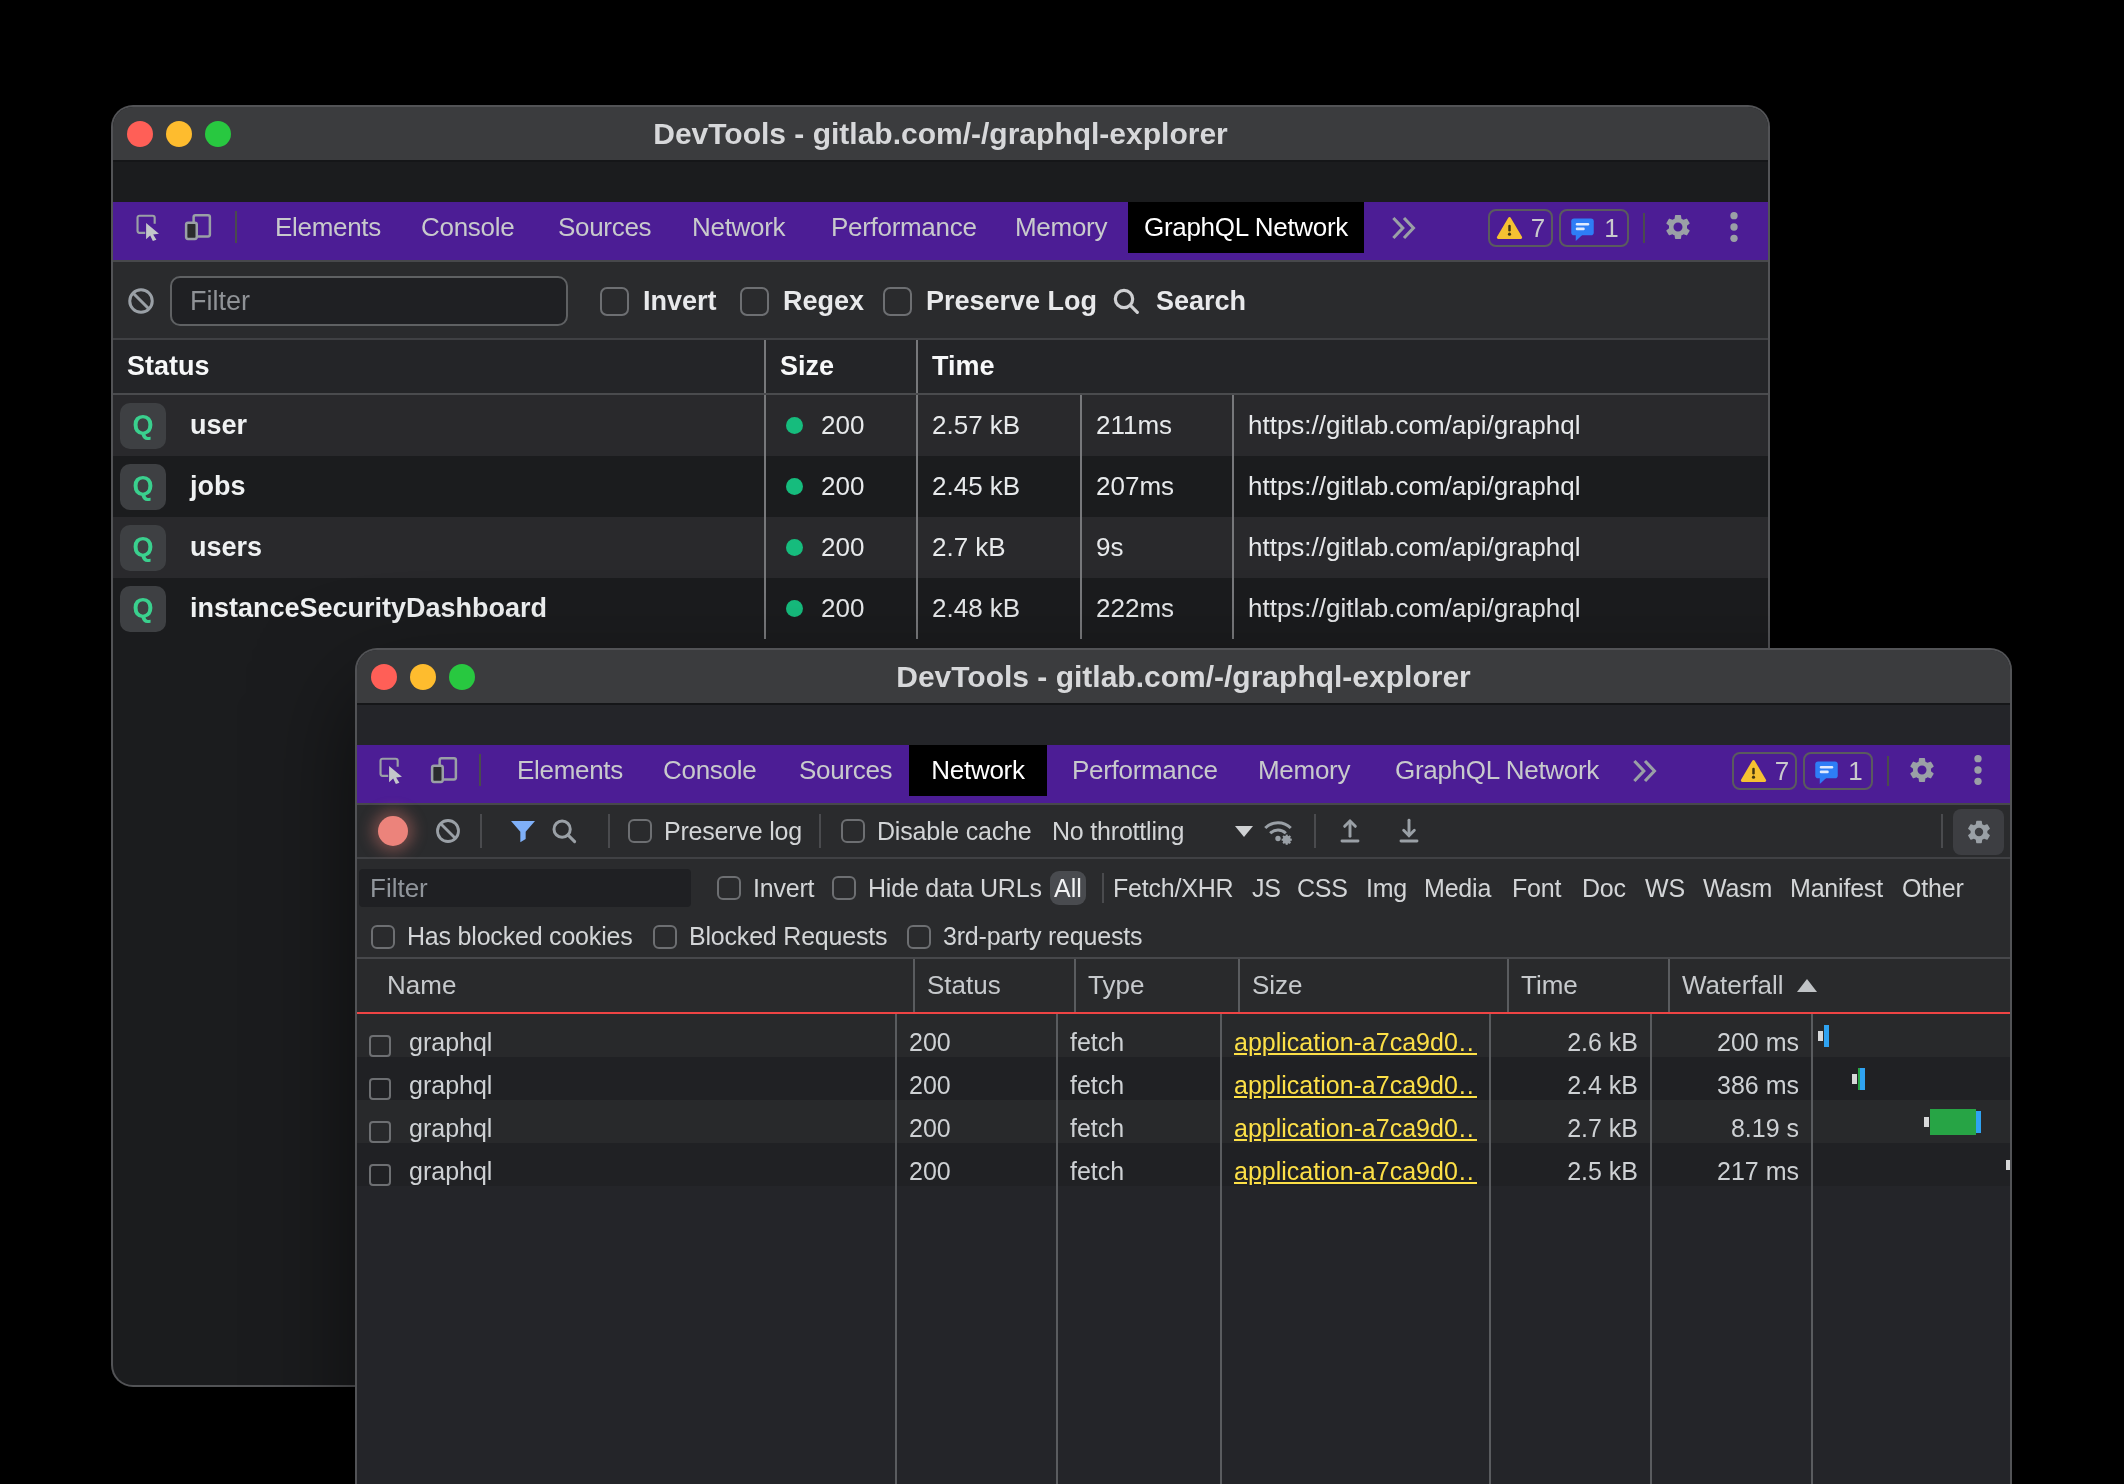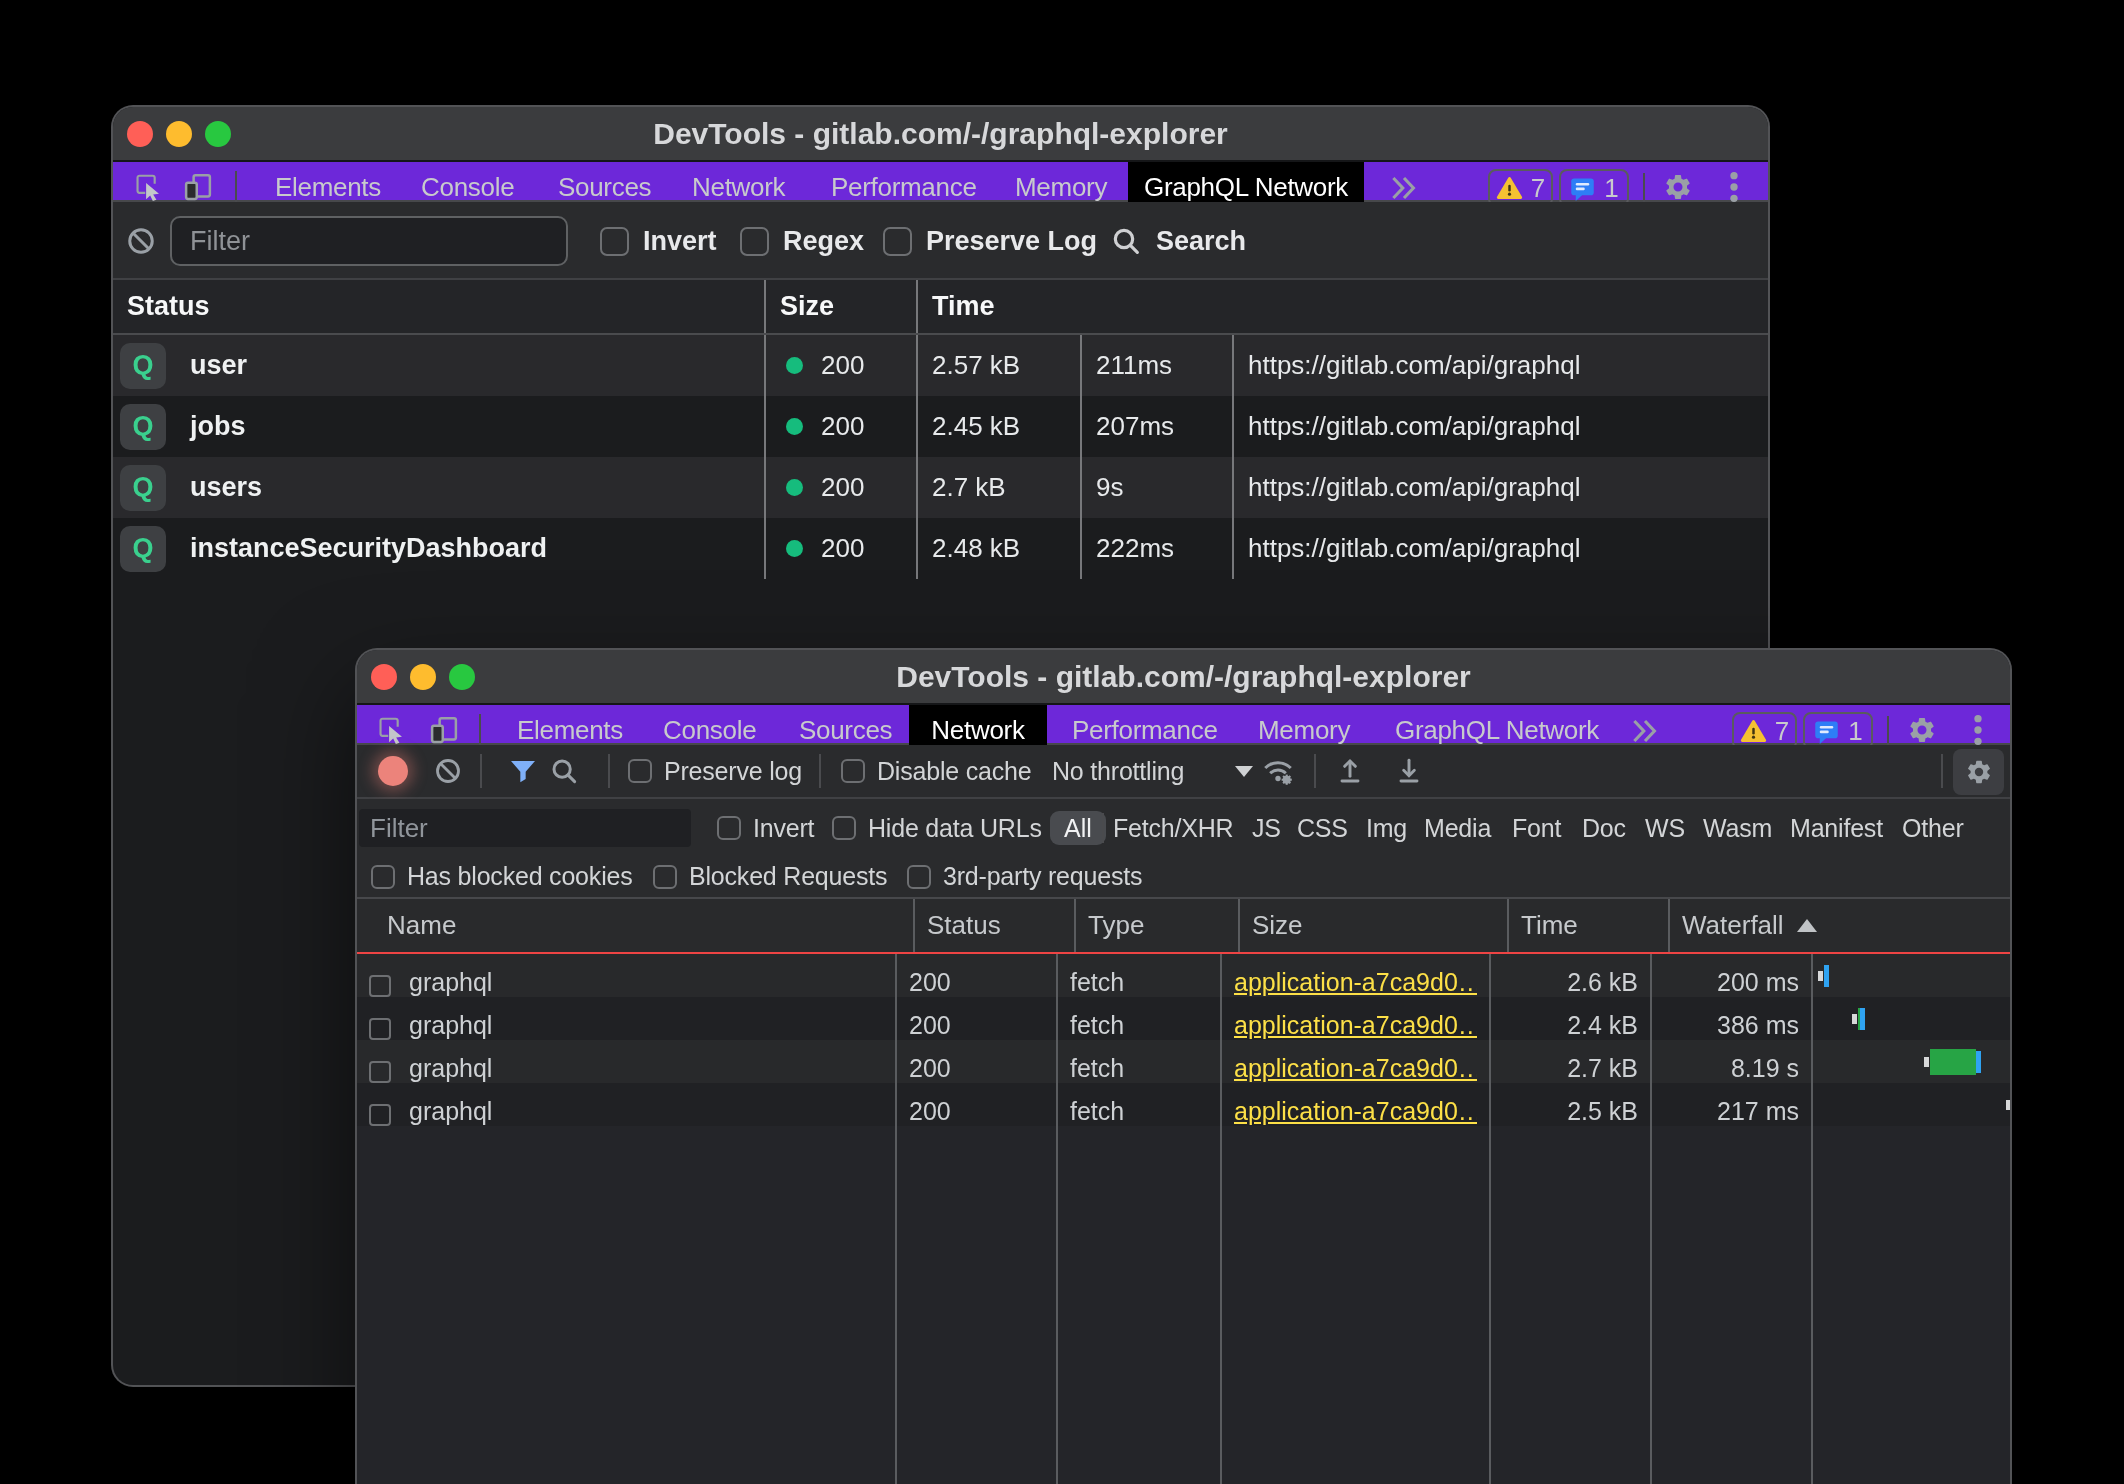--- a/index.html
+++ b/index.html
@@ -14,21 +14,21 @@
   
   .titlebar { position:relative; height:55px; background:#3b3c3e;
               border-bottom:2px solid #151618; }
   .traffic { position:absolute; left:14px; top:0; height:53px; display:flex; align-items:center; gap:13px; }
   .light { width:26px; height:26px; border-radius:50%; }
   .light.red{ background:#ff5f57; } .light.yellow{ background:#febc2e; } .light.green{ background:#28c840; }
   .wtitle { position:absolute; left:0; right:0; top:0; height:53px; line-height:53px;
             text-align:center; color:#d7d8da; font-size:30px; font-weight:700; }
 
   
-  .tabbar { position:relative; height:40px; background:#6d28d9; border-bottom:2px solid #47484b; }
+  .tabbar { position:relative; height:60px; background:#4c1d95; border-bottom:2px solid #47484b;margin-top:40px; }
   .tabbar .ticon { position:absolute; top:0; height:50px; display:flex; align-items:center; }
   .vsep { position:absolute; top:9px; width:2px; height:32px; background:#4a4b4e; }
   .tab { position:absolute; top:0; height:51px; line-height:51px; color:#c8cacc; font-size:26px; letter-spacing:-0.3px; white-space:nowrap; }
   .tab.selected { background:#000; color:#fff; text-align:center; }
   .chevron { position:absolute; top:0; height:51px; display:flex; align-items:center; }
   .badge { position:absolute; top:7px; height:38px; border:2px solid #5a5b5e; border-radius:8px;
            display:flex; align-items:center; justify-content:center; gap:8px;
            color:#c9cacc; font-size:26px; }
 
   
@@ -69,21 +69,21 @@
             box-shadow:0 0 14px 6px rgba(236,125,117,.35); }
   .tsep { width:2px; height:34px; background:#4a4b4e; }
   .caret { width:0; height:0; border-left:9px solid transparent; border-right:9px solid transparent;
            border-top:11px solid #cfd1d3; }
   .gearbox { position:absolute; left:1596px; top:4px; width:51px; height:46px; background:#3d3e42;
              border-radius:8px; display:flex; align-items:center; justify-content:center; }
 
   .net-filters { position:relative; height:100px; background:#2a2b2d; border-bottom:2px solid #47484b; }
   .net-input { position:absolute; left:2px; top:10px; width:332px; height:38px; background:#1f2023;
                border-radius:4px; color:#90959b; font-size:26px; line-height:38px; padding-left:11px; }
-  .chip { position:absolute; top:12px; height:34px; padding:0 14px; background:#494b4f; border-radius:9px;
+  .chip { position:absolute; top:12px; height:34px; padding:0 4px; background:#494b4f; border-radius:9px;
           color:#f1f2f3; font-size:25px; line-height:34px; }
   .ftype { position:absolute; top:12px; height:34px; line-height:34px; color:#d3d5d7; font-size:25px; letter-spacing:-0.2px; white-space:nowrap; }
 
   .net-grid { grid-template-columns:538px 161px 164px 269px 161px 161px 1fr; }
   .net-grid > .c { border-left:2px solid #5a5c5f; }
   .net-grid > .c:first-child { border-left:none; }
   .net-head { height:55px; background:#292a2c; border-bottom:2px solid #ef4444;padding-left:18px; }
   .net-head .c { display:flex; align-items:center; padding:0 12px; color:#c6c9cc; font-size:26px; }
   .net-row { height:43px; }
   .net-row .c { display:flex; align-items:flex-end; padding:0 12px; color:#ced1d4; font-size:25px;

